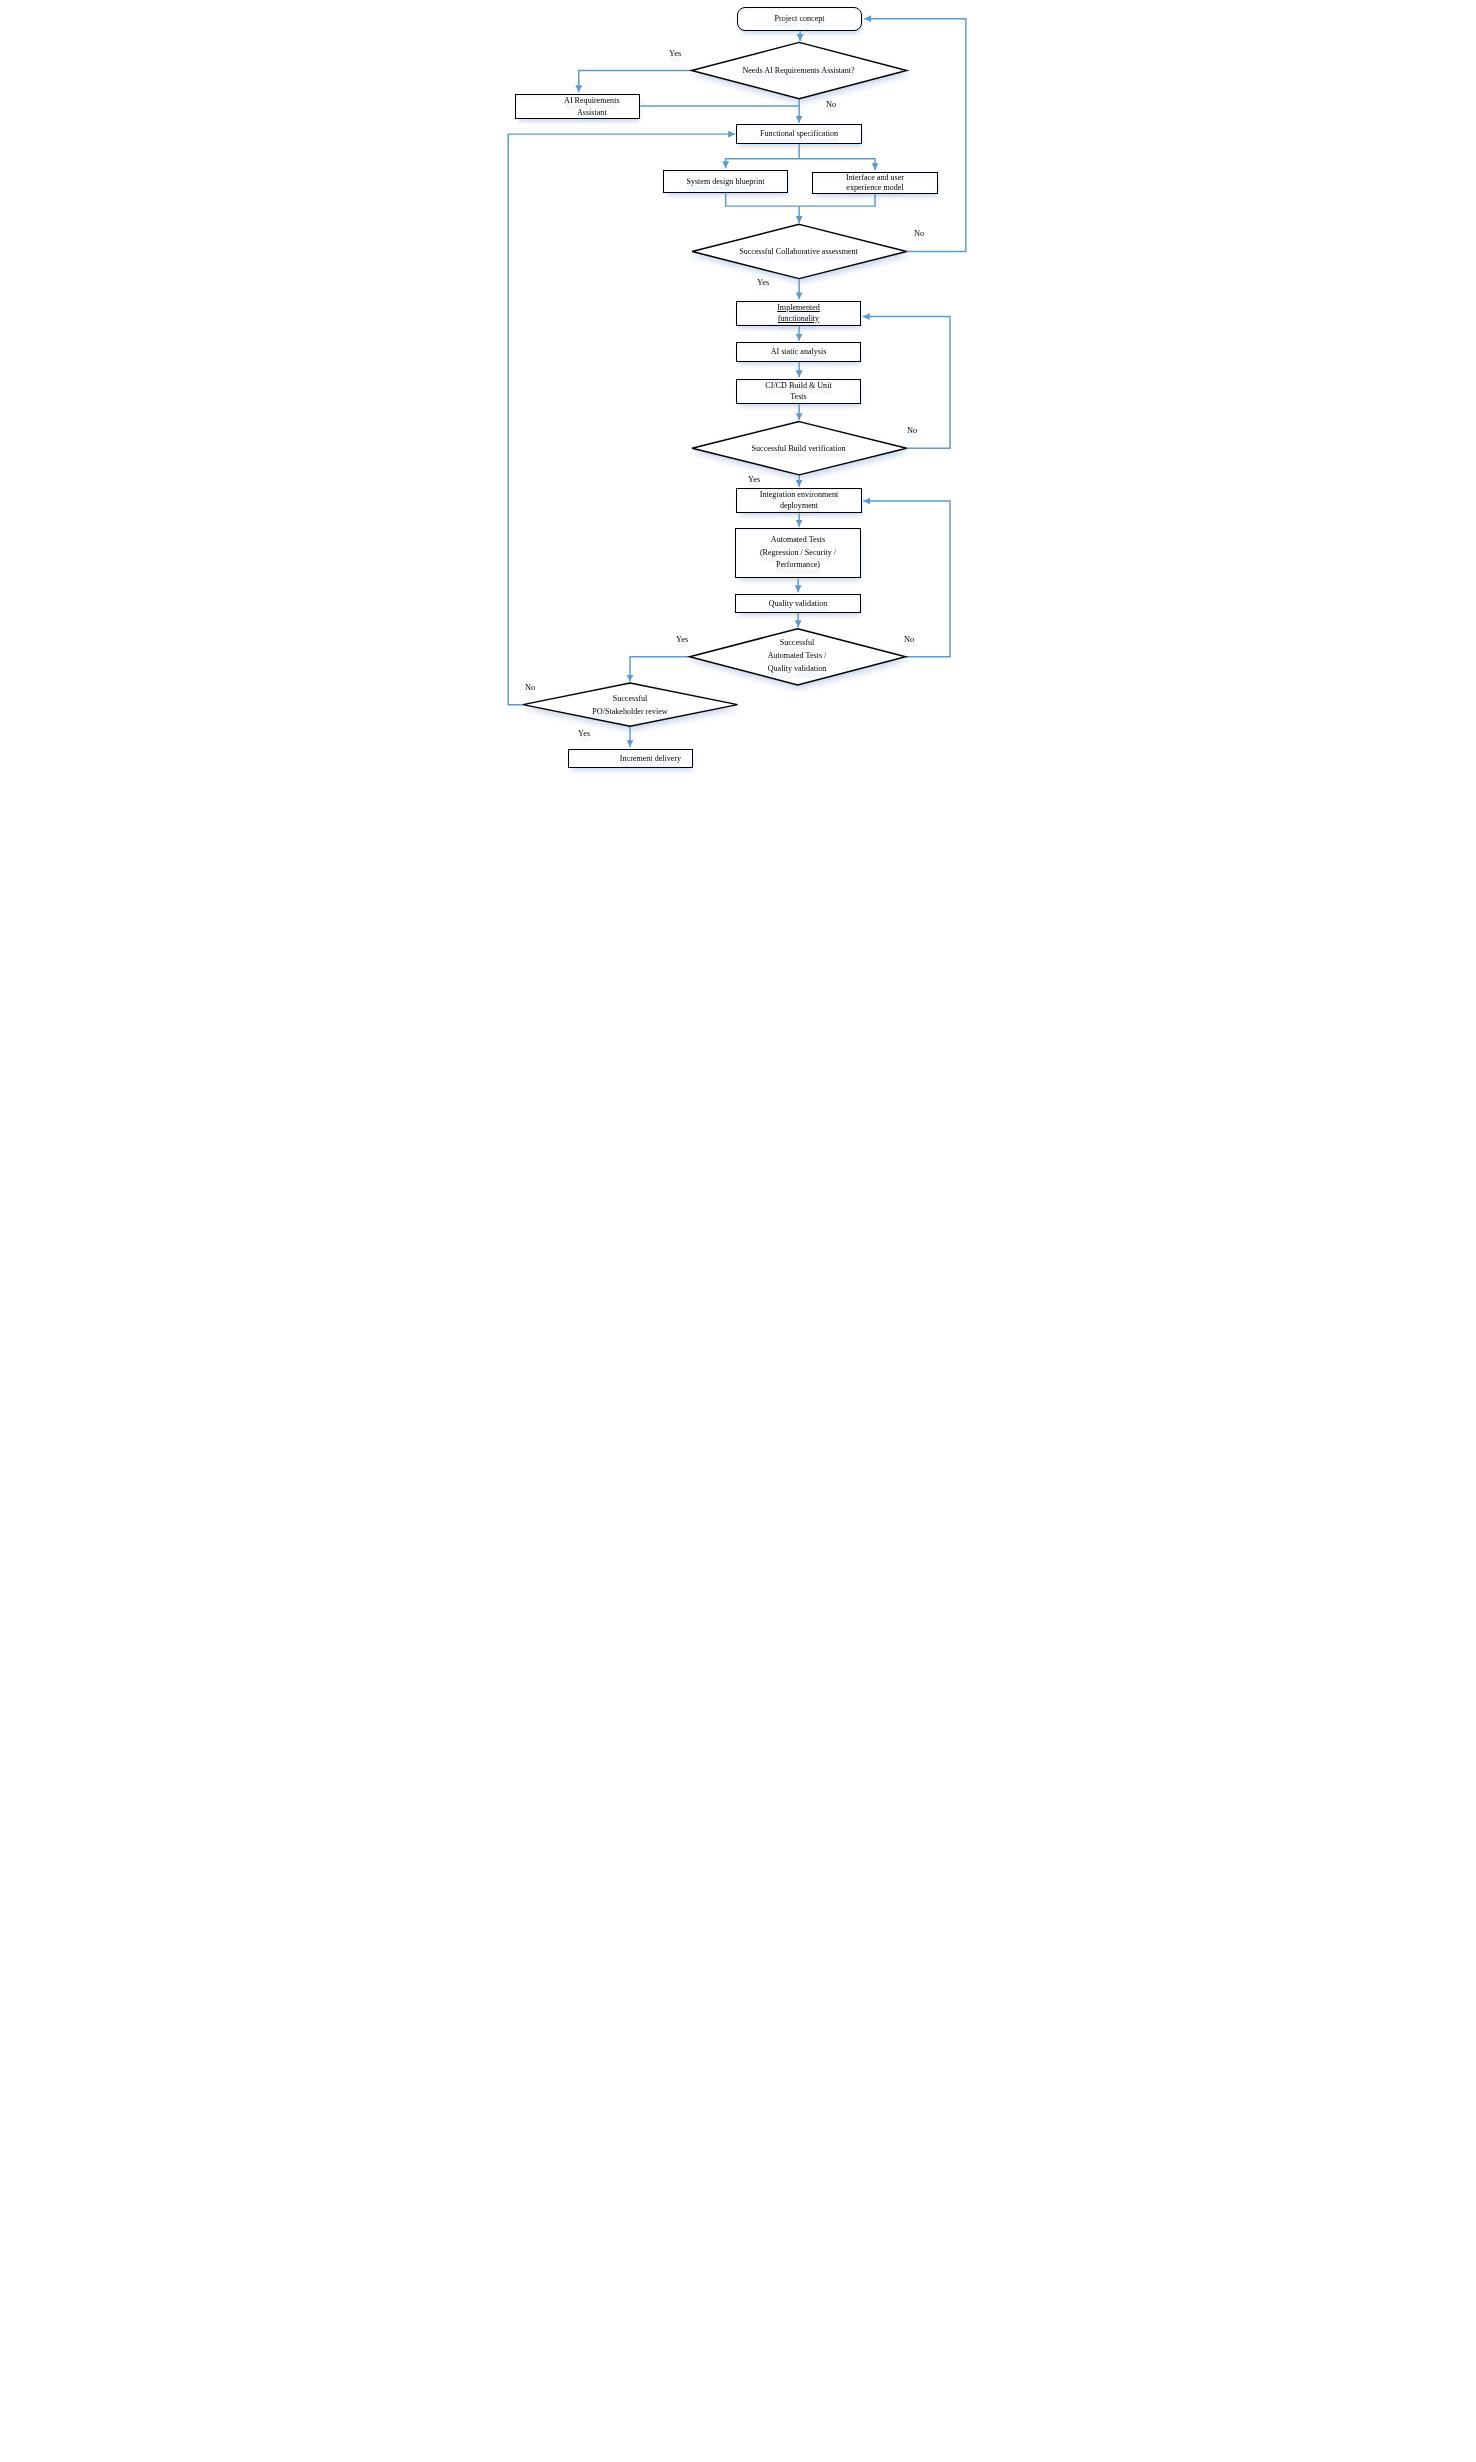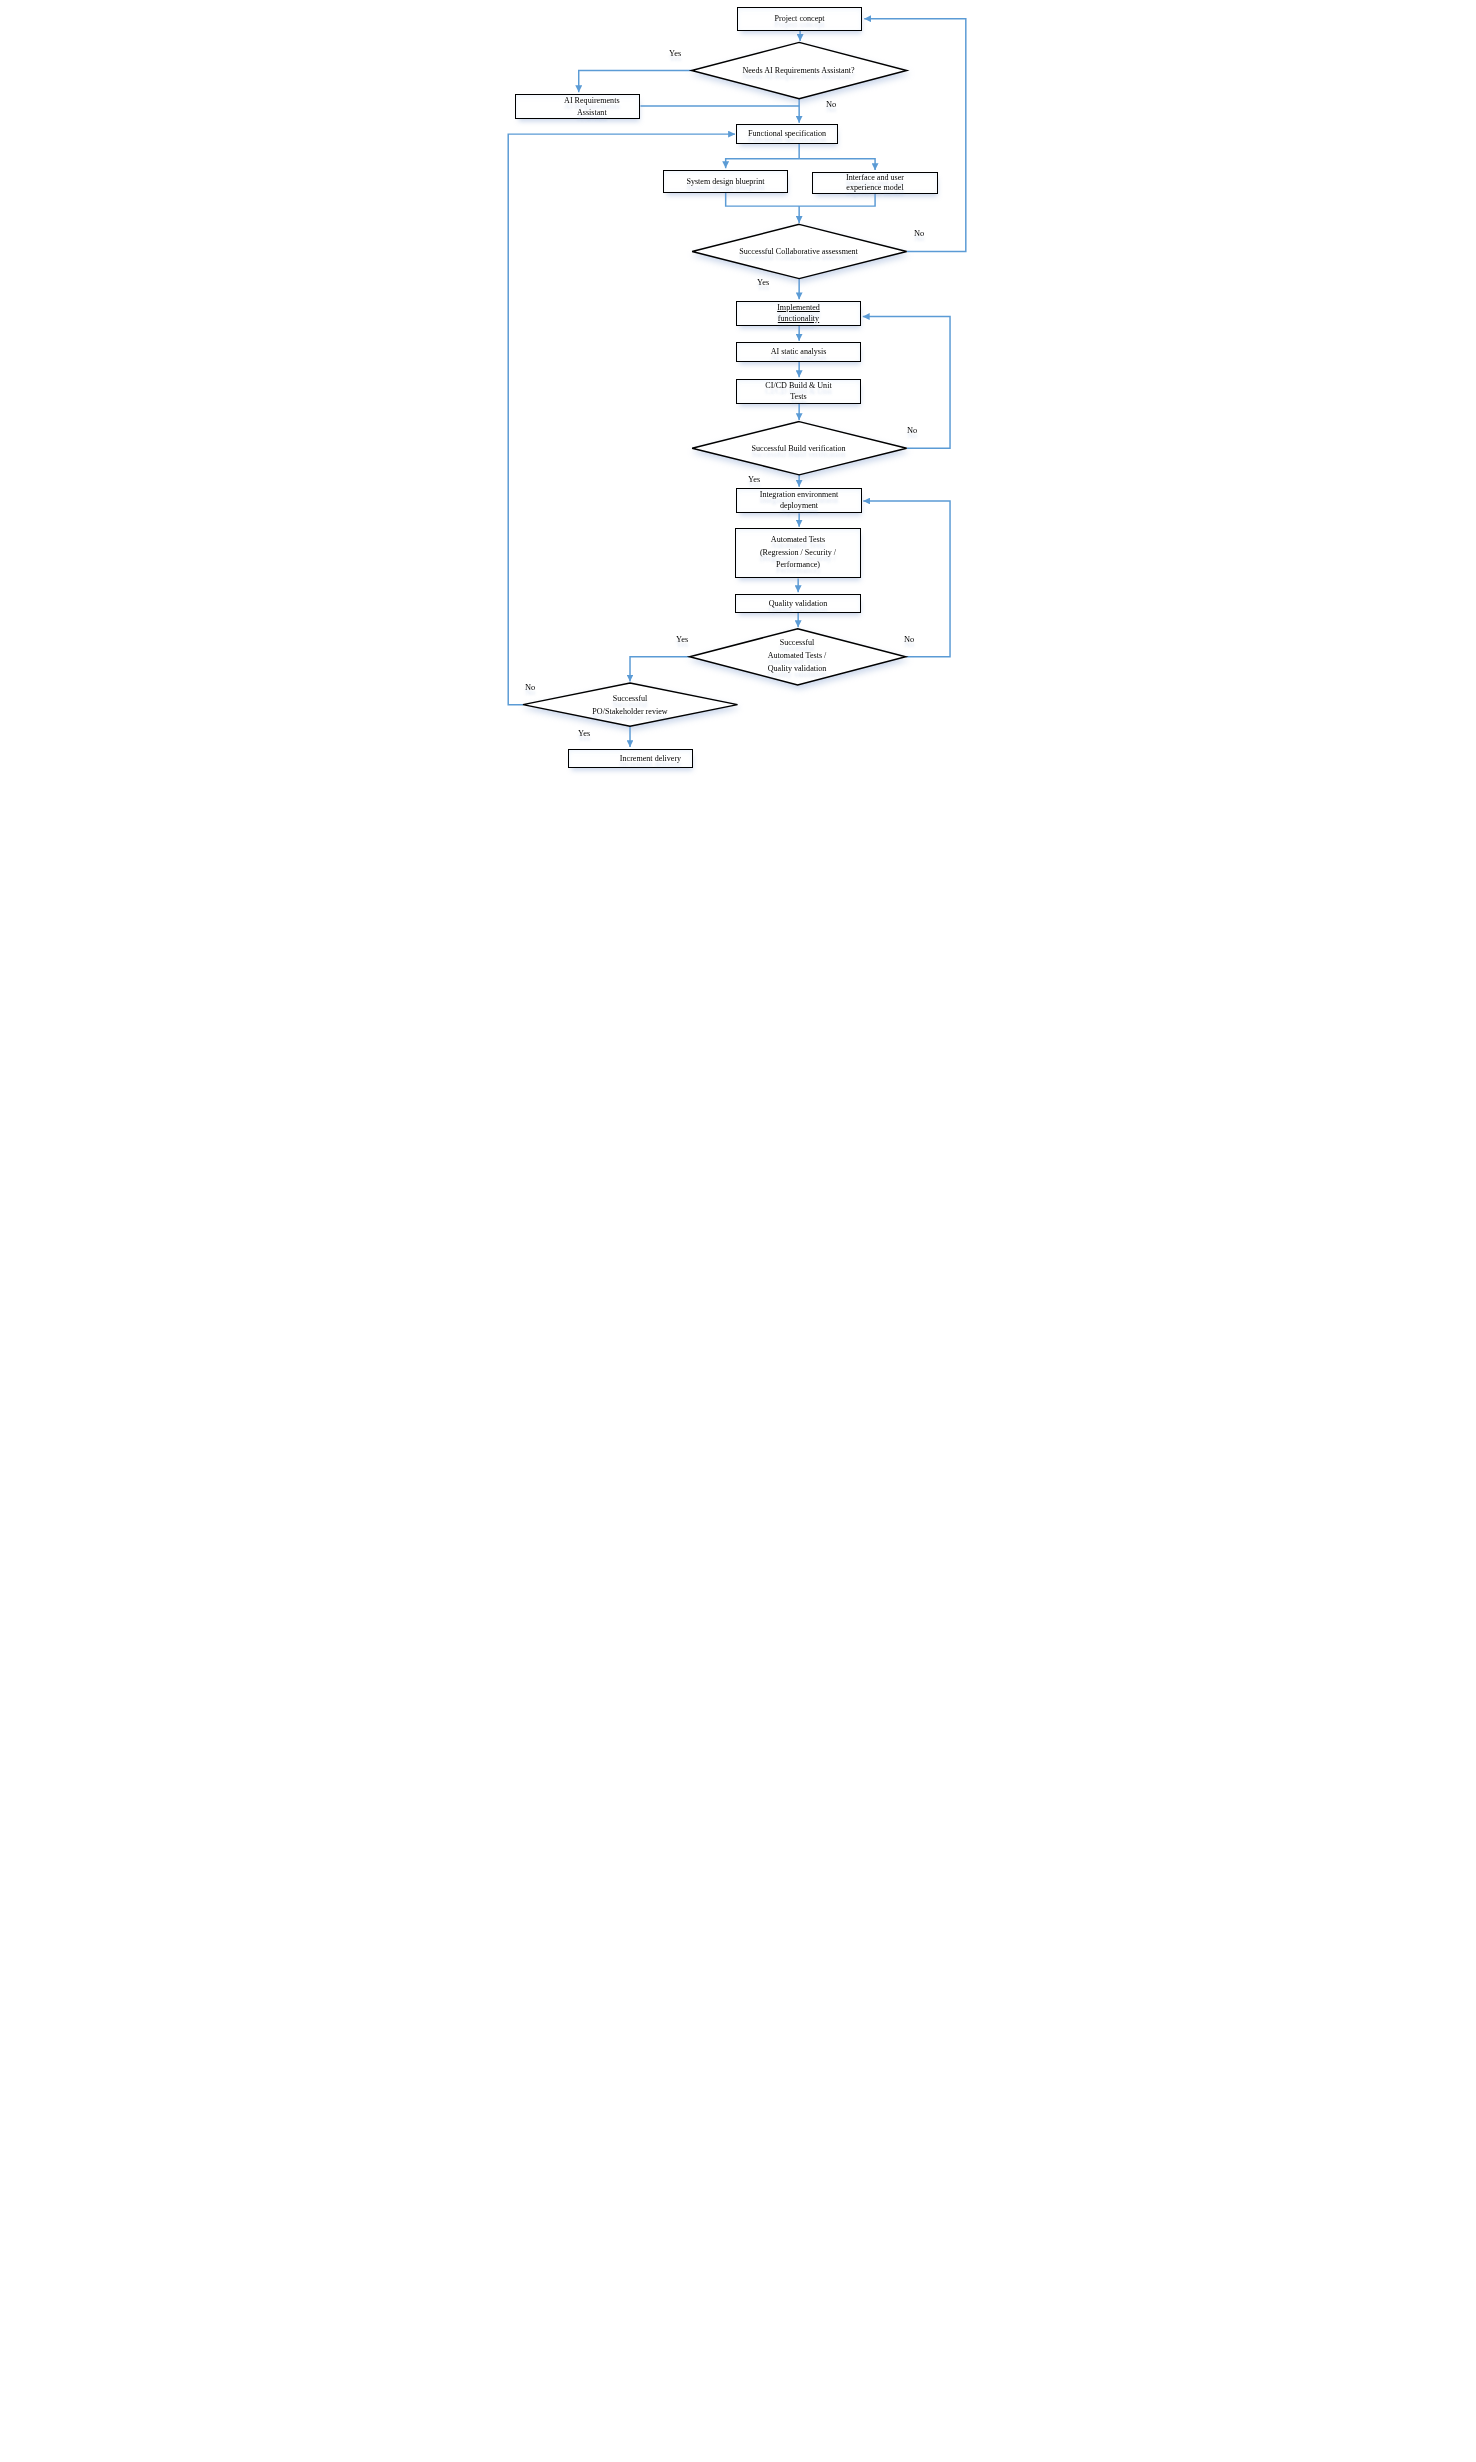--- a/index.html
+++ b/index.html
@@ -81,30 +81,30 @@
     <polyline class="edge" points="42,1429 12,1429 12,272 472,272" marker-end="url(#arrowhead)"></polyline>
     <polyline class="edge" points="259,1473 259,1515" marker-end="url(#arrowhead)"></polyline>
 
     <polygon class="diamond" points="602,86 820,143 602,200 384,143"></polygon>
     <polygon class="diamond" points="602,455 820,510 602,565 385,510"></polygon>
     <polygon class="diamond" points="602,855 820,909 602,963 385,909"></polygon>
     <polygon class="diamond" points="599,1275 818,1332 599,1389 380,1332"></polygon>
     <polygon class="diamond" points="259,1385 477,1429 259,1473 42,1429"></polygon>
   </svg>
 
-  <div class="rect-node" style="left:235px;top:7px;width:125px;height:24px;">
+  <div class="rect-node" style="left:235px;top:7px;width:125px;height:24px;border-radius:8px;">
     <span class="shape-label">Project concept</span>
   </div>
 
   <div class="rect-node" style="left:13.3px;top:94px;width:125px;height:25px;padding-left:28px;">
     <span class="shape-label">AI Requirements
 Assistant</span>
   </div>
 
-  <div class="rect-node" style="left:234px;top:124px;width:102px;height:20px;">
+  <div class="rect-node" style="left:234px;top:124px;width:126px;height:20px;">
     <span class="shape-label">Functional specification</span>
   </div>
 
   <div class="rect-node" style="left:161px;top:170px;width:125px;height:23px;">
     <span class="shape-label">System design blueprint</span>
   </div>
 
   <div class="rect-node" style="left:310px;top:172px;width:126px;height:22px;">
     <span class="shape-label" style="line-height:1.28;">Interface and user
 experience model</span>

